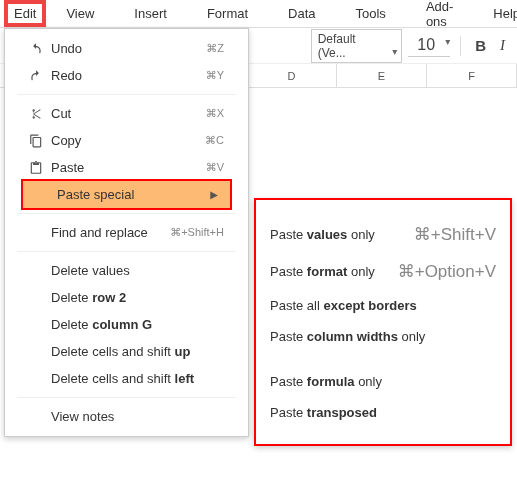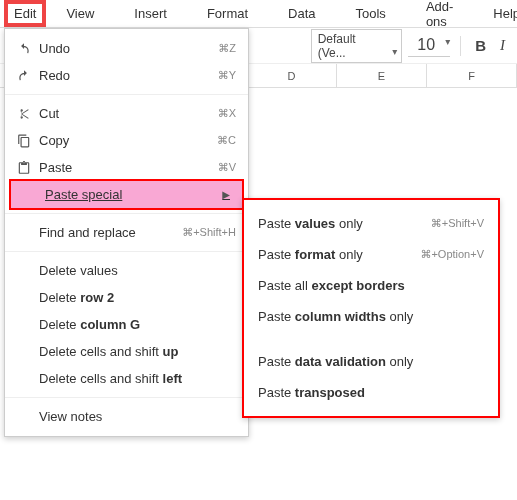--- a/index.html
+++ b/index.html
@@ -16,35 +16,35 @@
 .toolbar .size-sel { border-bottom: 1px solid #ccc; padding: 2px 12px 2px 6px; position: relative; font-size: 16px; width: 42px; text-align: center; }
 .toolbar .size-sel::after { content: "▾"; position: absolute; right: 0; font-size: 10px; color: #666; }
 .toolbar .divider { width: 1px; height: 20px; background: #ddd; margin: 0 4px; }
 .toolbar .bold { font-weight: bold; font-size: 15px; padding: 0 4px; }
 .toolbar .italic { font-style: italic; font-family: Georgia, serif; font-size: 15px; padding: 0 4px; }
 
 .sheet { position: relative; }
 .col-headers { display: flex; height: 24px; border-bottom: 1px solid #ddd; font-size: 11px; color: #555; }
 .col-header { flex: 0 0 90px; border-right: 1px solid #ddd; display: flex; align-items: center; justify-content: center; }
 
-.dropdown { position: absolute; top: 28px; left: 4px; width: 245px; background: #fff; border: 1px solid #ccc; box-shadow: 0 2px 6px rgba(0,0,0,0.2); padding: 6px 0; font-size: 13px; color: #333; z-index: 10; }
+.dropdown { position: absolute; top: 28px; left: 4px; width: 245px; background: #fff; border: 1px solid #ccc; box-shadow: 0 2px 6px rgba(0,0,0,0.2); padding: 6px 12px; font-size: 13px; color: #333; z-index: 10; }
 .dropdown-item { display: flex; align-items: center; padding: 6px 12px; cursor: pointer; position: relative; }
 .dropdown-item .icon { width: 22px; display: flex; align-items: center; justify-content: flex-start; }
 .dropdown-item .icon svg { width: 14px; height: 14px; }
 .dropdown-item .label { flex: 1; }
 .dropdown-item .shortcut { color: #888; font-size: 11px; }
 .dropdown-item .submenu-arrow { color: #555; font-size: 10px; margin-left: 6px; }
 .dropdown-sep { height: 1px; background: #eee; margin: 5px 0; }
-.dropdown-item.highlighted { background: #f9a8d4; text-decoration: underline; }
+.dropdown-item.highlighted { background: #fdba74; }
 .highlight-box { border: 2px solid red; margin: -2px 4px; }
 
-.submenu { position: absolute; top: 198px; left: 242px; width: 258px; background: #fff; border: 2px solid red; box-shadow: 0 2px 6px rgba(0,0,0,0.2); padding: 8px 0; font-size: 13px; color: #333; z-index: 11; }
+.submenu { position: absolute; top: 198px; left: 254px; width: 258px; background: #fff; border: 2px solid red; box-shadow: 0 2px 6px rgba(0,0,0,0.2); padding: 16px 0; font-size: 13px; color: #333; z-index: 11; }
 .submenu-item { display: flex; align-items: center; padding: 8px 14px; cursor: pointer; }
 .submenu-item .label { flex: 1; }
-.submenu-item .shortcut { color: #888; font-size: 11px; text-align: right; }
+.submenu-item .shortcut { color: #888; font-size: 17px; text-align: right; }
 .submenu-gap { height: 14px; }
 .submenu-item b { font-weight: bold; }
 </style>
 </head>
 <body>
 
 <div class="menubar">
   <span class="menubar-item highlighted">Edit</span>
   <span class="menubar-item">View</span>
   <span class="menubar-item">Insert</span>
@@ -172,18 +172,18 @@
     <span class="shortcut">⌘+Option+V</span>
   </div>
   <div class="submenu-item">
     <span class="label"><span>Paste all </span><b>except borders</b><span></span></span>
   </div>
   <div class="submenu-item">
     <span class="label"><span>Paste </span><b>column widths</b><span> only</span></span>
   </div>
   <div class="submenu-gap"></div>
   <div class="submenu-item">
-    <span class="label"><span>Paste </span><b>data validation</b><span> only</span></span>
+    <span class="label"><span>Paste </span><b>formula</b><span> only</span></span>
   </div>
   <div class="submenu-item">
     <span class="label"><span>Paste </span><b>transposed</b><span></span></span>
   </div>
 </div>
 
 </body></html>

